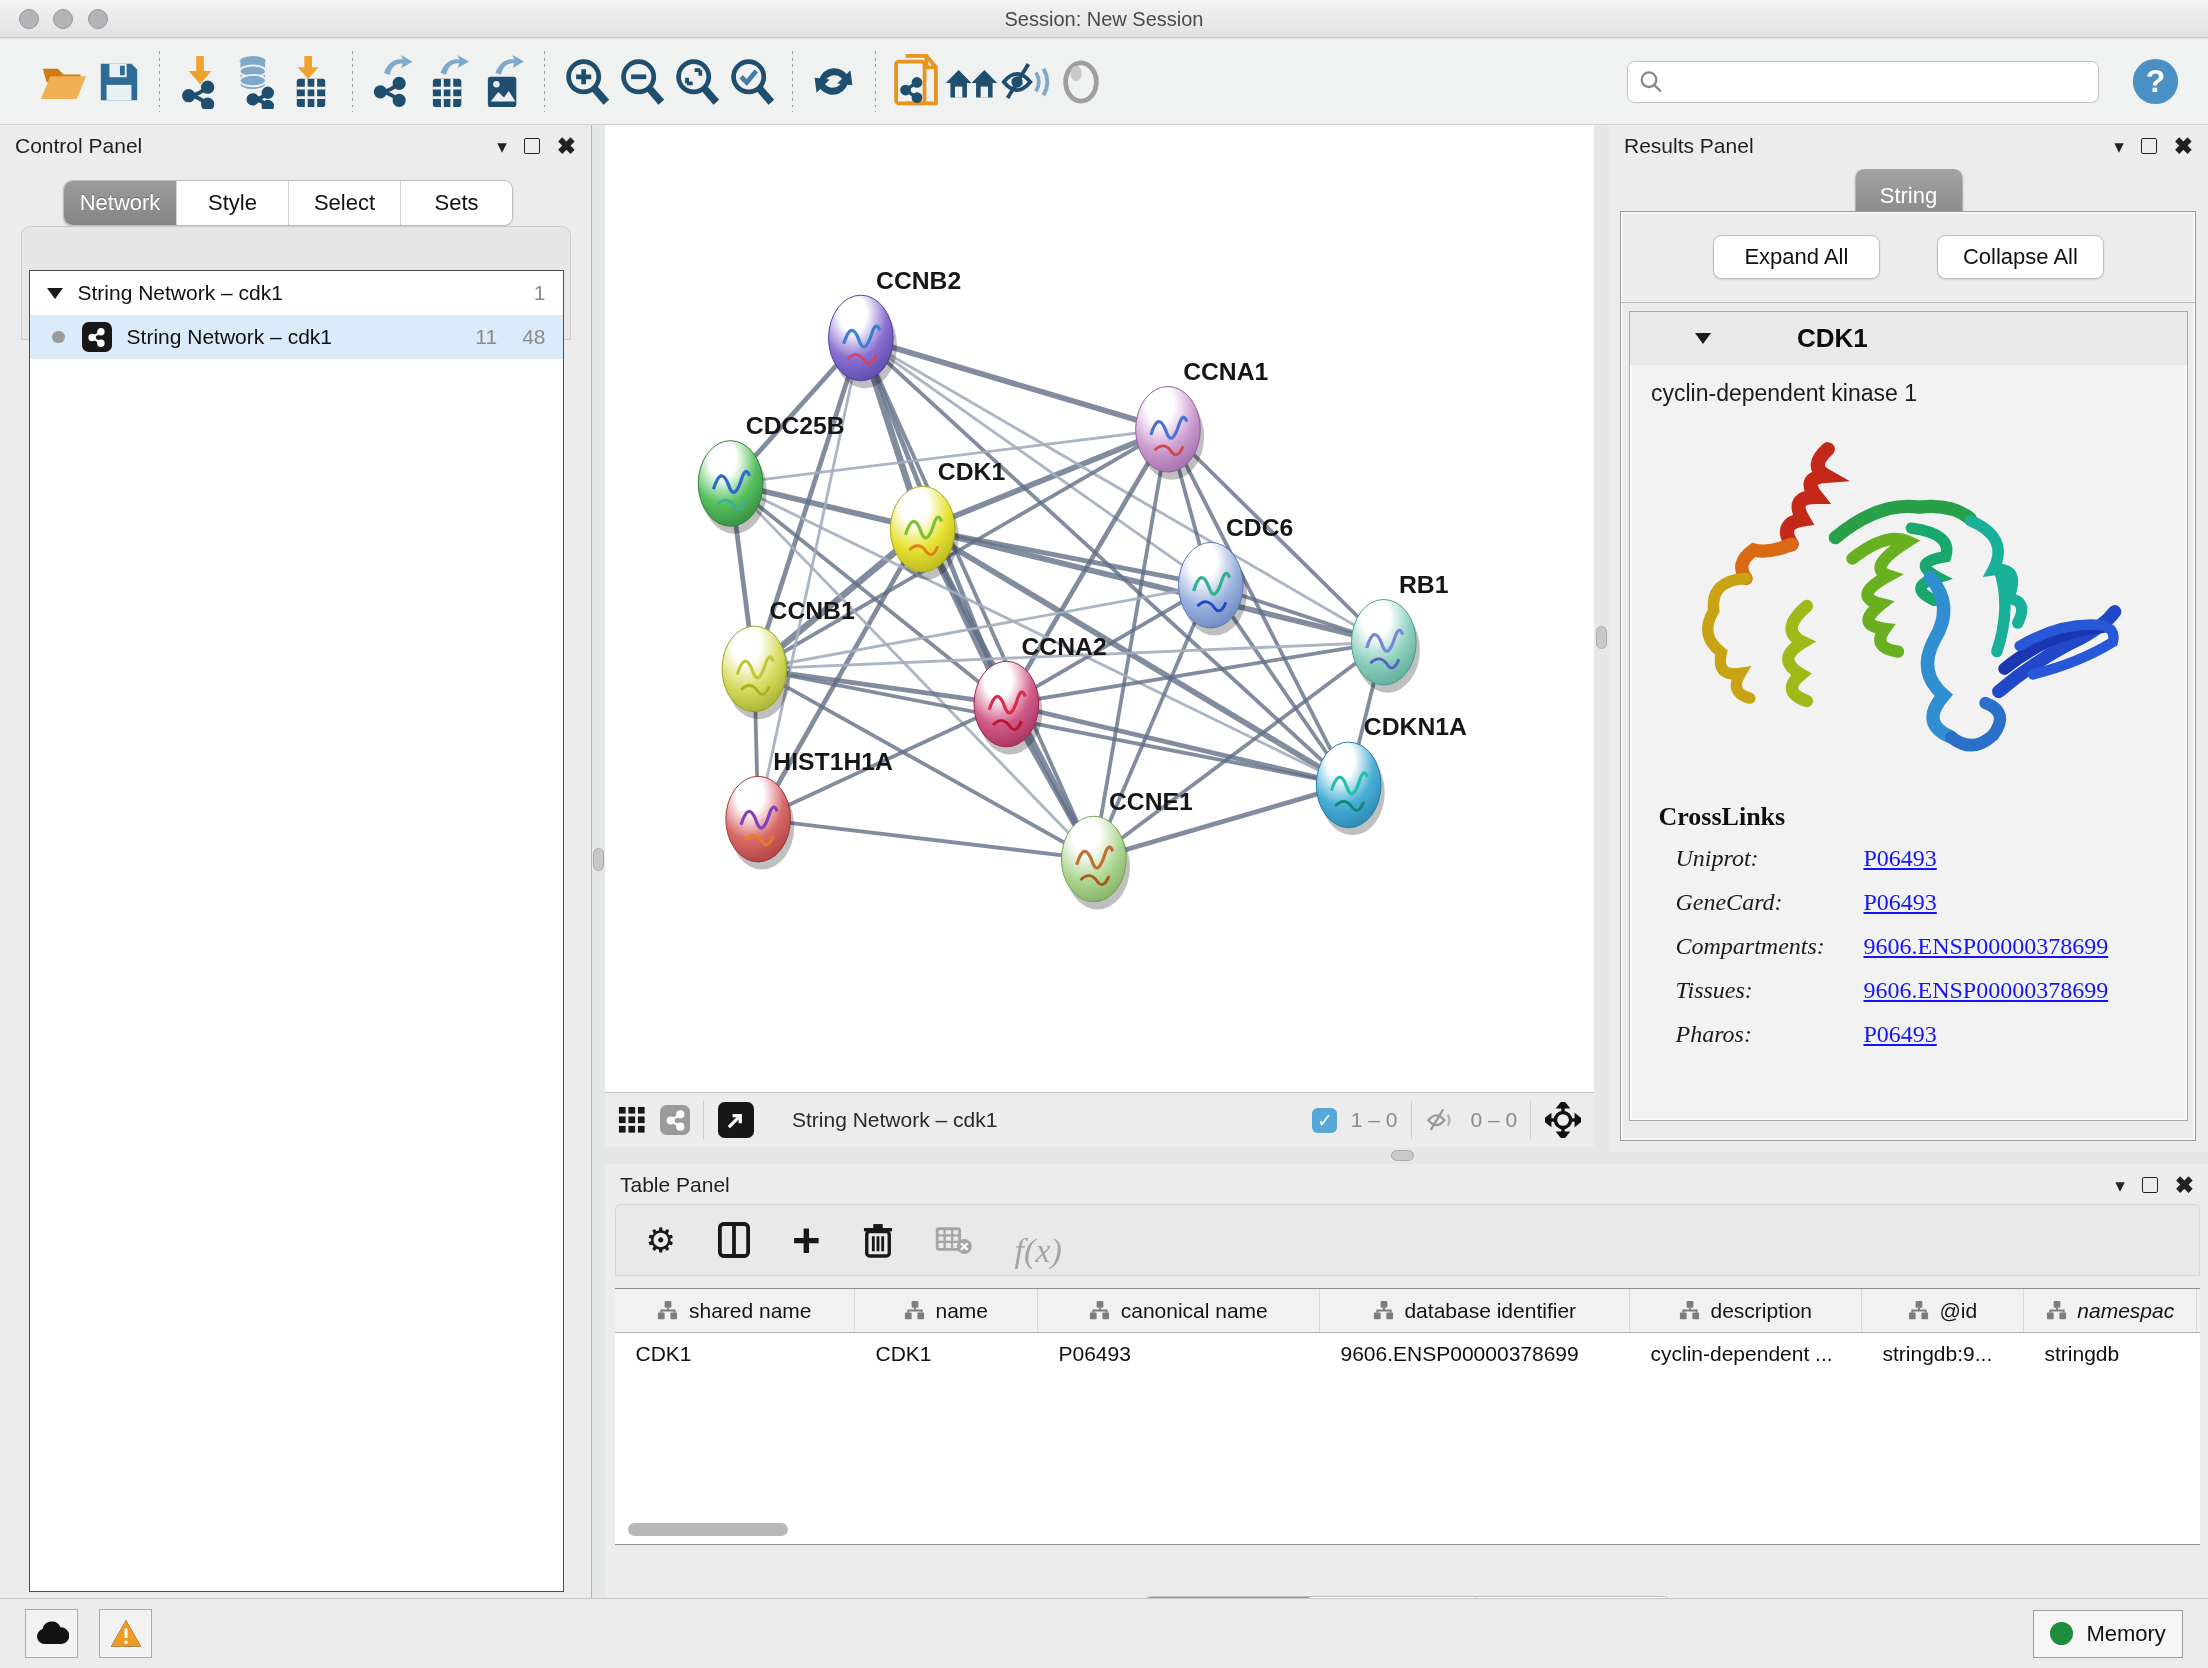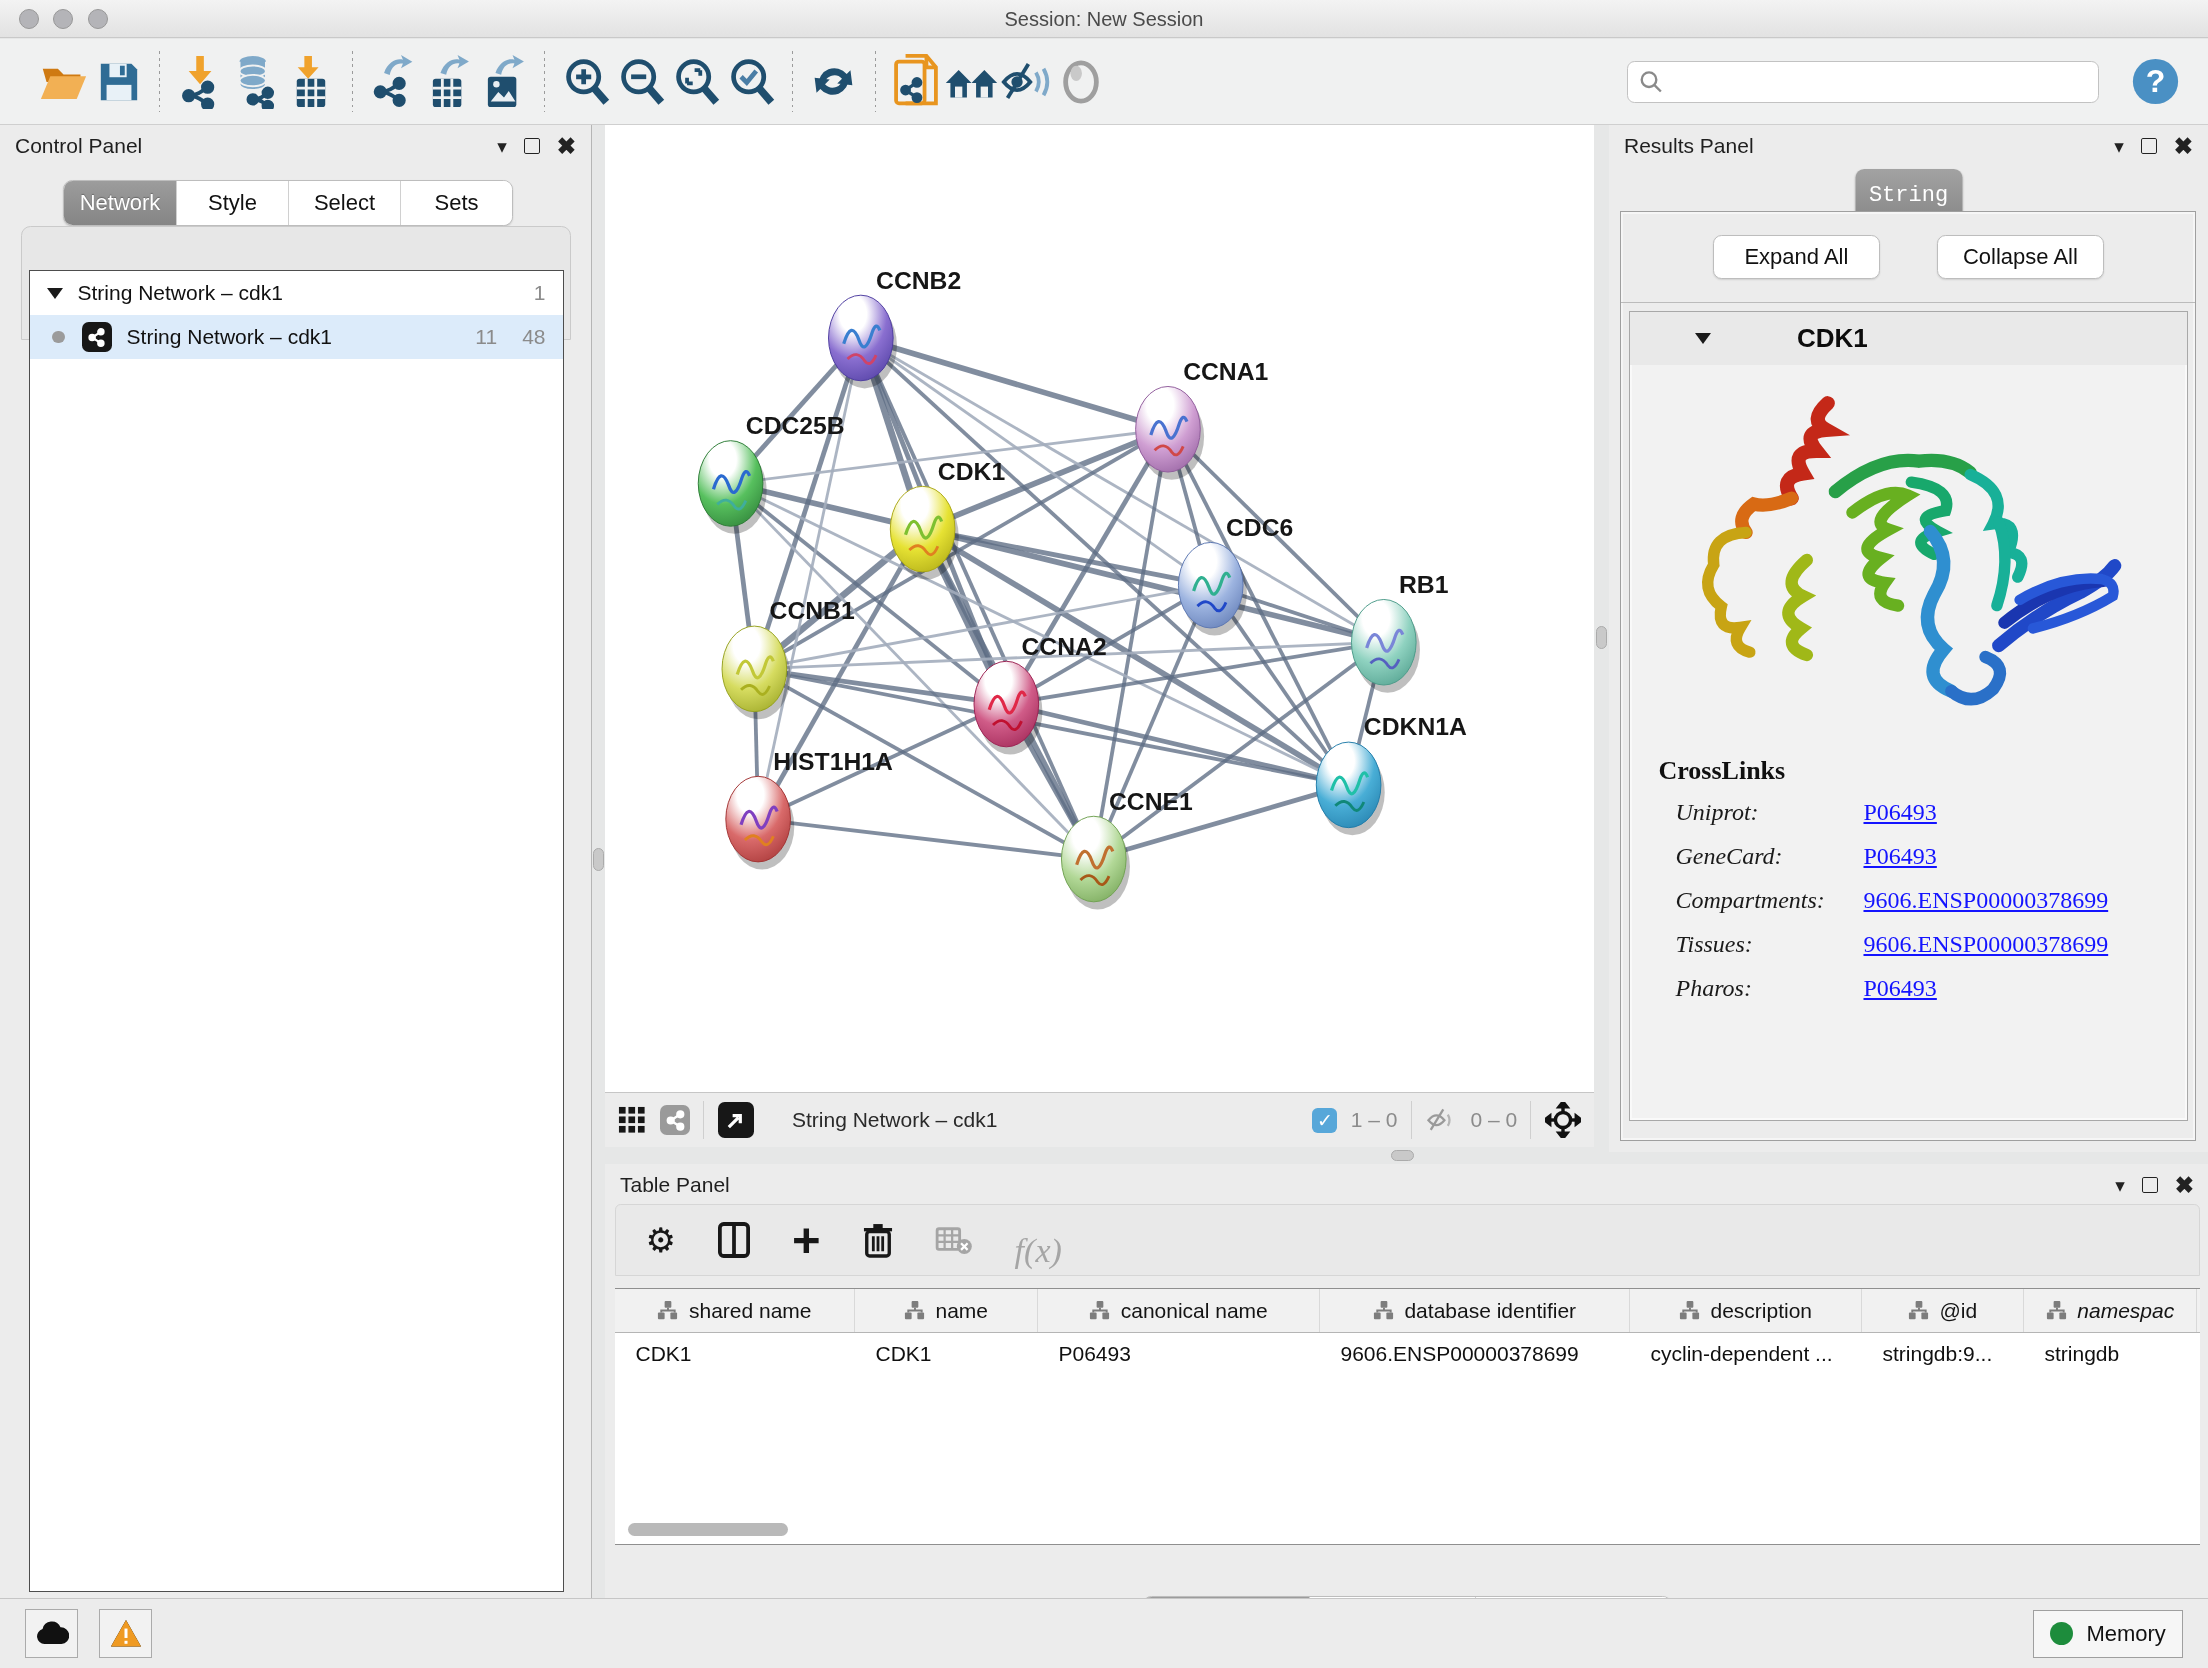--- a/index.html
+++ b/index.html
@@ -52,21 +52,21 @@
   
   #net-canvas { left:605px; top:125px; width:989px; height:967px; background:#fff; }
   #canvas-footer { left:605px; top:1092px; width:989px; height:55px; background:#ececec; border-top:1px solid #c6c6c6; display:flex; align-items:center; padding:0 13.3px; gap:13.3px; }
   .vline { width:1px; height:38px; background:#cfcfcf; }
   .foot-label { font-size:21px; color:#2a2a2a; margin:0 25px; flex:1; }
   .foot-num { font-size:21px; color:#8b8b8b; }
   .checkbox { width:25px; height:25px; border-radius:5.7px; background:#57a7d9; color:#fff; font-size:19px; display:flex; align-items:center; justify-content:center; }
 
   
   #results-panel { left:1609px; top:125px; width:599px; height:1027px; background:#ececec; }
-  #rp-tab { position:absolute; left:50%; transform:translateX(-50%); top:44px; width:107px; height:53px; border-radius:8.6px; background:linear-gradient(#a2a2a2,#888); color:#fff; font-size:22px; display:flex; align-items:center; justify-content:center; box-shadow:0 1px 1.9px rgba(0,0,0,.25);font-family:Liberation Mono, monospace; }
+  #rp-tab { position:absolute; left:50%; transform:translateX(-50%); top:44px; width:107px; height:53px; border-radius:8.6px; background:linear-gradient(#a2a2a2,#888); color:#fff; font-size:22px; display:flex; align-items:center; justify-content:center; box-shadow:0 1px 1.9px rgba(0,0,0,.25); }
   #rp-outer { position:absolute; left:11.4px; top:86px; width:576px; height:930px; border:1px solid #9f9f9f; box-shadow:inset 0 0 0 1.9px #f6f6f6; background:#ececec; }
   #rp-buttons { height:91px; display:flex; align-items:center; justify-content:center; gap:57px; border-bottom:1px solid #bbb; }
   .rp-btn { min-width:167px; height:44px; background:#fff; border:1px solid #bdbdbd; border-radius:8.6px; font-size:22px; color:#111; display:flex; align-items:center; justify-content:center; padding:0 21px; box-shadow:0 1px 1.9px rgba(0,0,0,.12); }
   #rp-inner { margin:7.6px; height:810px; border:1px solid #a8a8a8; background:#f2f2f2; box-shadow:inset 0 0 0 1.9px #fafafa; overflow:hidden; }
   #gene-head { height:53px; background:#e9e9e9; border-bottom:1px solid #cicfcf; display:flex; align-items:center; }
   #gene-head .tri-down { margin-left:65px; }
   #gene-name { font-size:26px; font-weight:bold; color:#0c0c0c; margin-left:86px; }
   #gene-desc { font-size:23px; color:#1b1b1b; padding:15px 21px 3.8px; }
   #protein-img { display:block; margin:5.7px auto 0; }
   #crosslinks { font-family:"Liberation Serif", serif; padding:5.7px 25px 0 28.5px; }
@@ -619,20 +619,21 @@
   <div id="rp-outer">
     <div id="rp-buttons">
       <div class="rp-btn">Expand All</div>
       <div class="rp-btn">Collapse All</div>
     </div>
     <div id="rp-inner">
       <div id="gene-head">
         <span class="tri-down"></span>
         <span id="gene-name">CDK1</span>
       </div>
+      <div id="gene-desc">cyclin-dependent kinase 1</div>
       <svg id="protein-img" width="447" height="380" viewBox="0 0 470 400">
         <g fill="none" stroke-linecap="round">
           <path d="M150 35 q-20 18 -2 28 q-26 2 -10 22 q-28 0 -14 24 q-26 4 -12 26" stroke="#c42818" stroke-width="15"></path>
           <path d="M112 135 q-24 10 -40 6 q-20 14 -8 30" stroke="#d86a14" stroke-width="14"></path>
           <path d="M64 171 q-38 2 -34 34 q-16 26 8 44 q-6 26 20 22 q-12 20 10 26" stroke="#c8a414" stroke-width="12"></path>
           <path d="M128 200 q-30 26 -4 38 q-30 18 -2 34 q-22 18 6 28" stroke="#a0b818" stroke-width="13"></path>
           <path d="M176 150 q36 -28 58 -18 q-44 28 -20 36 q-40 22 -8 30 q-28 22 4 26 q-14 20 14 24" stroke="#68b020" stroke-width="13"></path>
           <path d="M158 128 q46 -38 88 -32 q34 -4 54 12" stroke="#28a048" stroke-width="14"></path>
           <path d="M238 118 q44 6 36 30 q-38 6 -8 22 q-34 10 -4 24" stroke="#18a86c" stroke-width="12"></path>
           <path d="M300 110 q42 18 24 52 q30 -4 16 30 q22 2 10 26" stroke="#18b098" stroke-width="12"></path>

